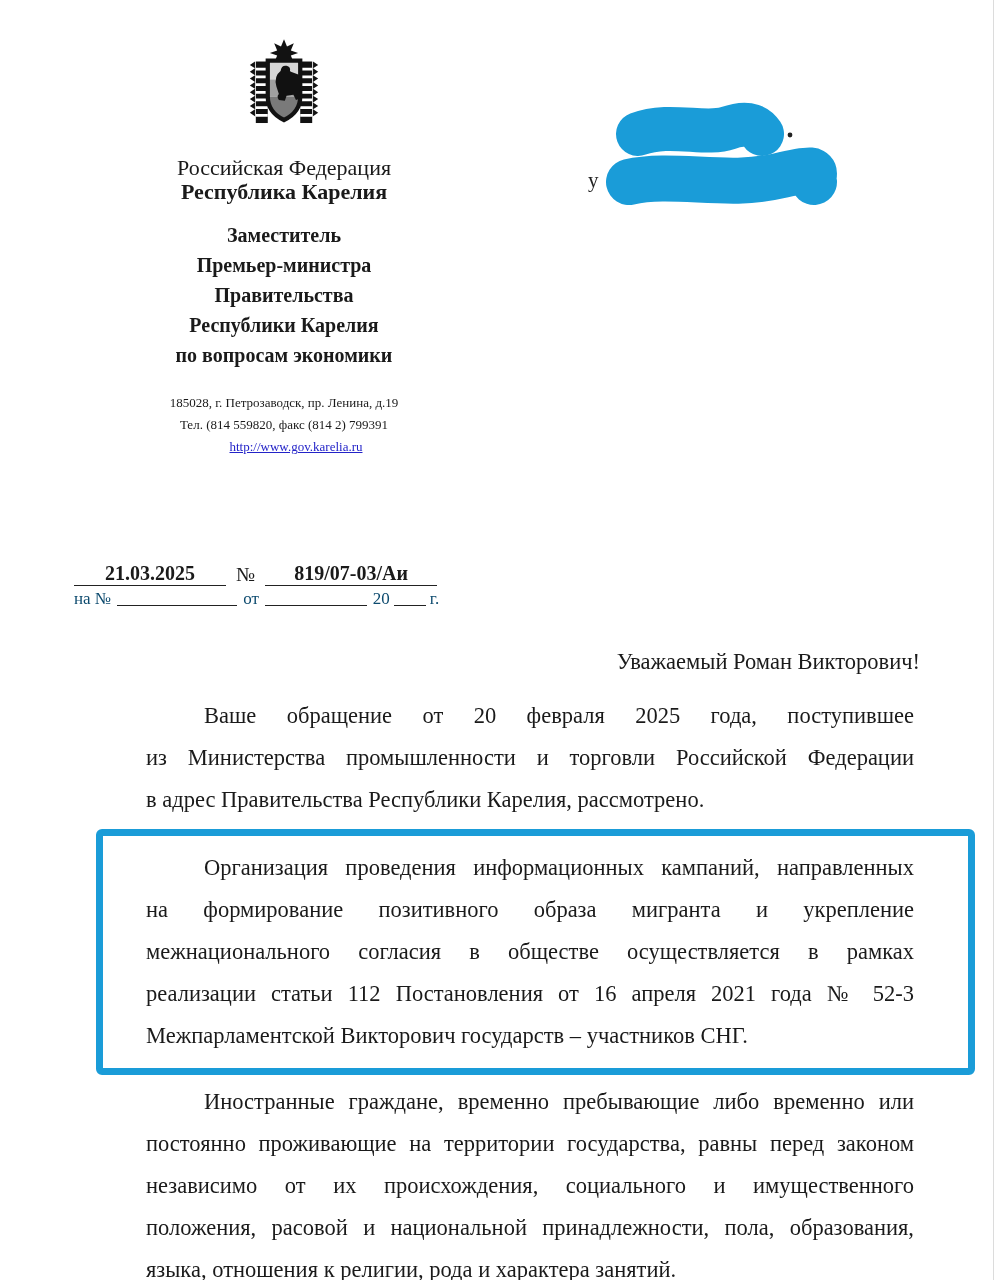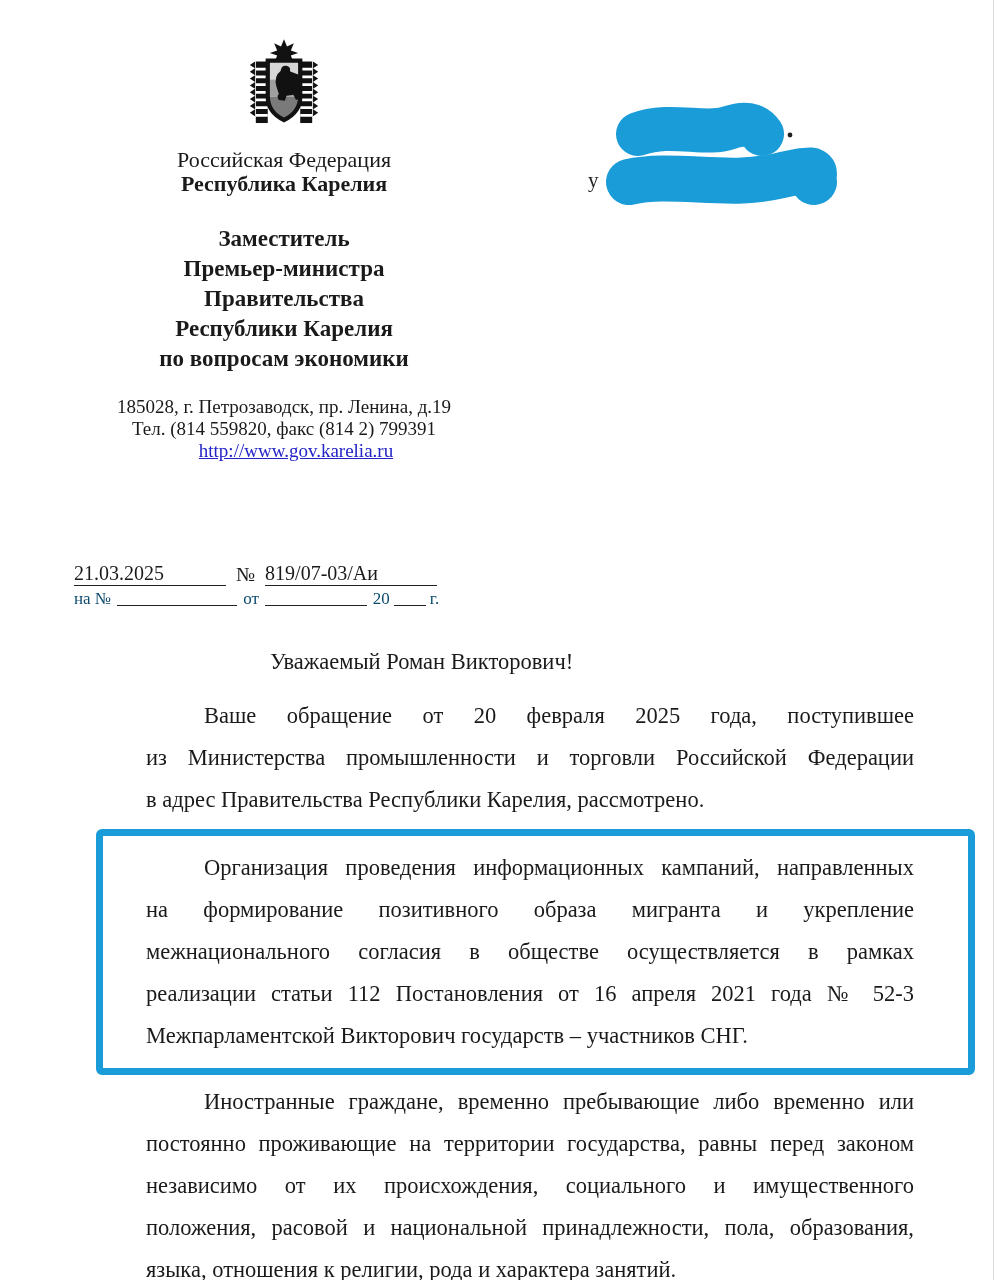--- a/index.html
+++ b/index.html
@@ -21,43 +21,43 @@
   }
 
   
   .letterhead {
     position: absolute;
     left: 88px; top: 34px;
     width: 392px;
     text-align: center;
   }
   .coat { display: inline-block; }
-  .country { margin-top: 2px; font-size: 22px; line-height: 24px; }
+  .country { margin-top: 10px; font-size: 22px; line-height: 24px; }
   .country .bold { font-weight: bold; }
-  .post-title { margin-top: 28px; font-weight: bold; font-size: 23px; line-height: 30px; }
-  .contacts { margin-top: 22px; font-size: 19px; line-height: 22px; }
+  .post-title { margin-top: 16px; font-weight: bold; font-size: 20px; line-height: 30px; }
+  .contacts { margin-top: 22px; font-size: 13px; line-height: 22px; }
   .contacts .link { color: #2323c8; text-decoration: underline; cursor: pointer; padding-left: 24px; }
 
   
   .redaction-wrap { position: absolute; left: 578px; top: 94px; width: 290px; height: 122px; }
   .hidden-char {
     position: absolute; left: 10px; top: 74px;
     font-size: 21px; color: #222; z-index: 1;
   }
   .redaction-svg { position: absolute; left: 0; top: 0; z-index: 2; }
 
   
   .refline {
     position: absolute;
     left: 74px; top: 556px;
     width: 430px;
     font-size: 20px;
   }
   .ref-row1 { display: flex; align-items: flex-end; height: 30px; }
-  .u { border-bottom: 1.5px solid #222; display: inline-block; }
+  .u { border-bottom: 1.5px solid #222; text-align: center; display: inline-block; font-weight: bold; }
   .u-date { width: 152px; }
   .u-num  { width: 172px; }
   .nsign  { margin: 0 10px; }
   .ref-row2 {
     display: flex; align-items: flex-end;
     height: 22px; margin-top: -2px;
     font-size: 17px; color: #0c4a6e;
   }
   .ref-row2 .lbl { white-space: nowrap; line-height: 15px; overflow: hidden; }
   .u-blank1 { width: 120px; margin: 0 6px; border-bottom: 1.5px solid #222; }
@@ -66,21 +66,21 @@
 
   
   .body-block {
     position: absolute;
     left: 140px; top: 645px;
     width: 780px;
     font-size: 22.5px;
     line-height: 42px;
   }
   .salutation {
-    text-align: left;
+    text-align: right;
     padding-left: 130px;
     line-height: 34px;
     margin-bottom: 16px;
   }
   .jline { text-align: justify; text-align-last: justify; -moz-text-align-last: justify; }
   .jline.first { text-indent: 58px; }
   .jline.last { text-align-last: left; -moz-text-align-last: left; }
   .para { margin: 6px; }
   .highlight-box {
     margin-left: -44px;

